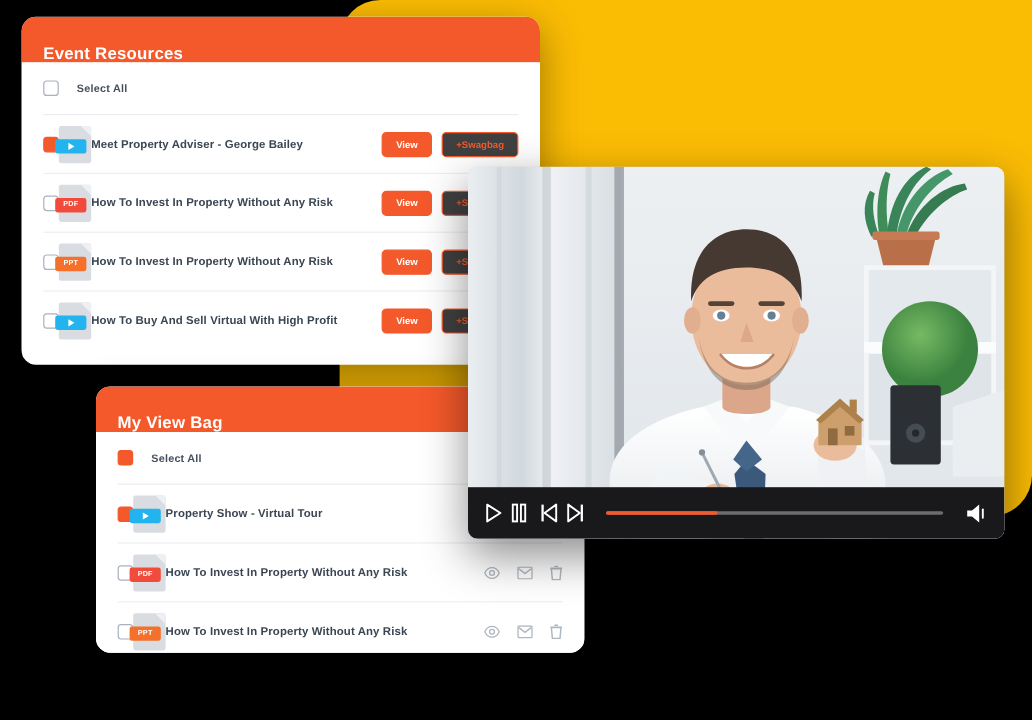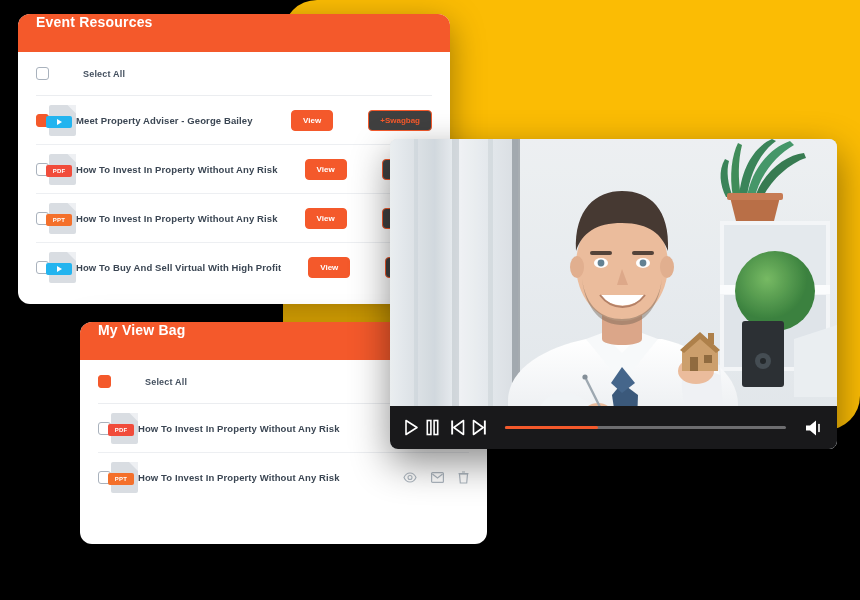--- a/index.html
+++ b/index.html
@@ -28,37 +28,37 @@
   .card {
     position: absolute;
     background: #ffffff;
     border-radius: 12px;
     box-shadow: 0 10px 34px rgba(0,0,0,0.38);
     overflow: hidden;
   }
   .card-header {
     height: 38px;
     background: #F4592B;
-    display: flex; align-items: flex-start;
+    display: flex; align-items: flex-end;
     padding: 0 18px;
   }
   .card-title {
     color: #ffffff;
     font-size: 14px;
     font-weight: bold;
     letter-spacing: 0.2px;
   }
   .card-body { padding: 0 18px; background: #fff; }
 
   
   .selectall-row {
     display: flex; align-items: center;
     height: 44px;
     border-bottom: 1px solid #ebedf0;
-    gap: 34px;
+    gap: 15px;
   }
   .selectall-label {
     font-size: 9px; font-weight: bold; color: #44505f; letter-spacing:.2px;
   }
 
   
   .cbx {
     width: 13px; height: 13px;
     border: 1.6px solid #a9b2bd;
     border-radius: 3px;
@@ -115,21 +115,20 @@
   }
 
   
   .btn {
     font-size: 8px; font-weight: bold;
     border-radius: 4px;
     padding: 5px 11px;
     white-space: nowrap;
     flex: 0 0 auto;
     cursor: pointer;
-    margin-left: 27px;
   }
   .btn-solid { background: #F4592B; color: #fff; border: 1px solid #F4592B; }
   .btn-outline { background: #404040; color: #F4592B; border: 1px solid #F4592B; }
   .row-actions { display: flex; gap: 8px; align-items: center; flex: 0 0 auto; }
 
   
   .act-icons { display: flex; gap: 14px; align-items: center; flex: 0 0 auto; }
   .act-icons svg { display: block; }
 
   
@@ -408,20 +407,32 @@
     <div class="card-header">
       <span class="card-title">My View Bag</span>
     </div>
     <div class="card-body">
       <div class="selectall-row">
         <span class="cbx checked" id="sb-selectall-cbx"></span>
         <span class="selectall-label">Select All</span>
       </div>
       <div id="sb-rows">
           <div class="res-row">
+            <span class="cbx checked"></span>
+            <span class="file-ico">
+              <span class="sheet"></span>
+              <span class="fold"></span>
+              <span class="badge video">
+                <span class="play-tri"></span>
+              </span>
+            </span>
+            <span class="res-title">Property Show - Virtual Tour</span>
+            <div class="act-icons"></div>
+          </div>
+          <div class="res-row">
             <span class="cbx"></span>
             <span class="file-ico">
               <span class="sheet"></span>
               <span class="fold"></span>
               <span class="badge pdf">PDF</span>
             </span>
             <span class="res-title">How To Invest In Property Without Any Risk</span>
             <div class="act-icons">
               <span>
                 <svg width="14" height="11" viewBox="0 0 14 11">

